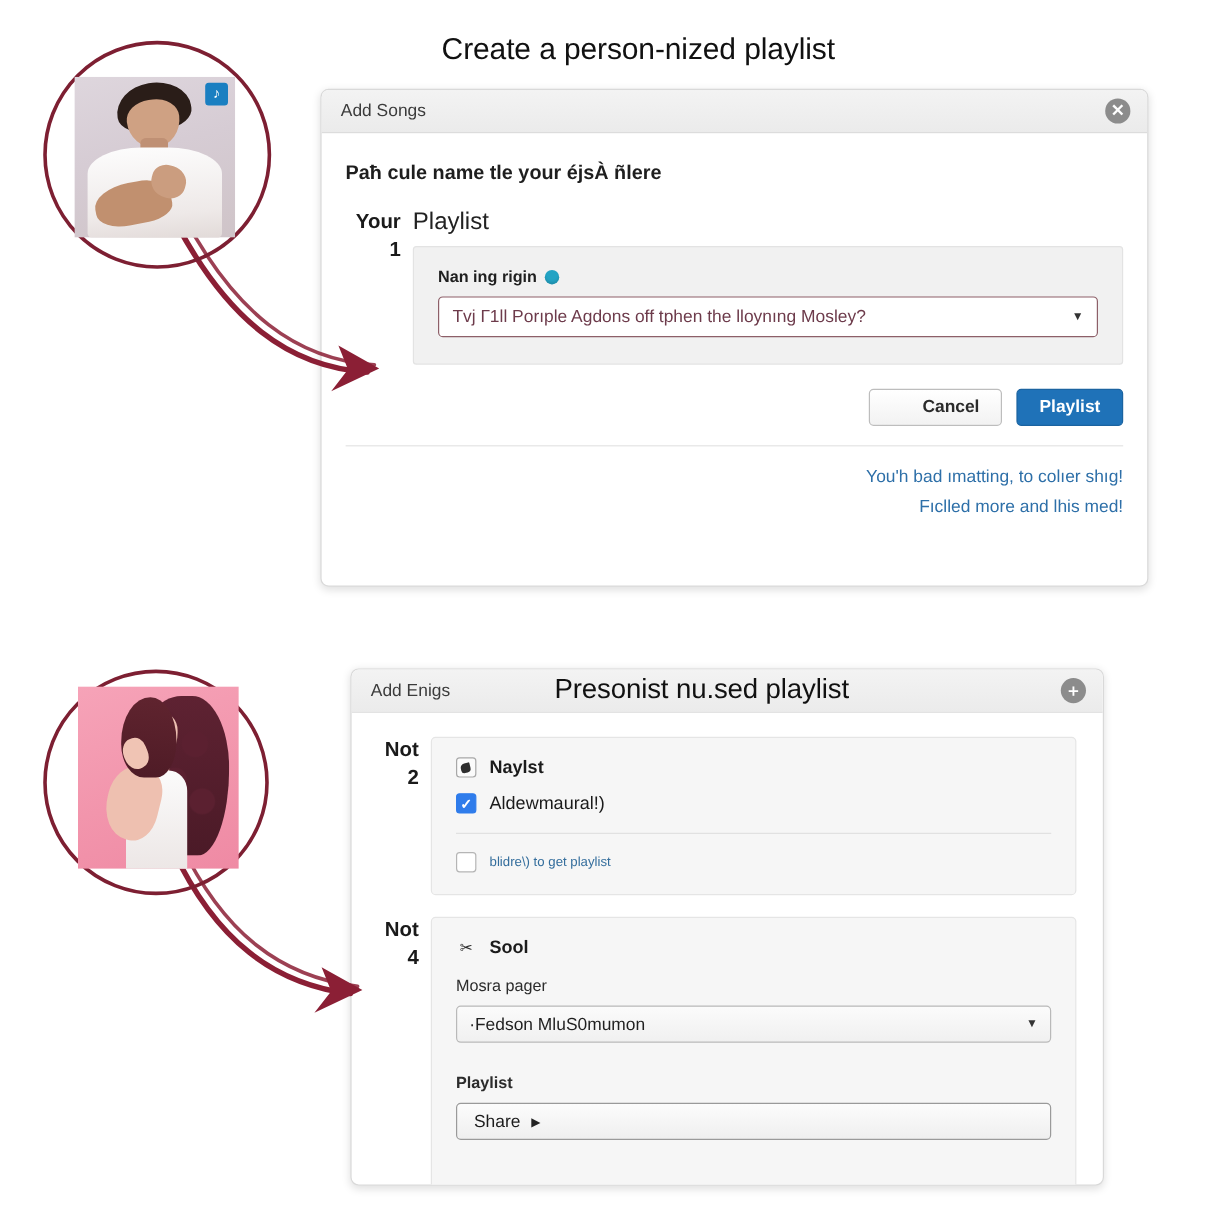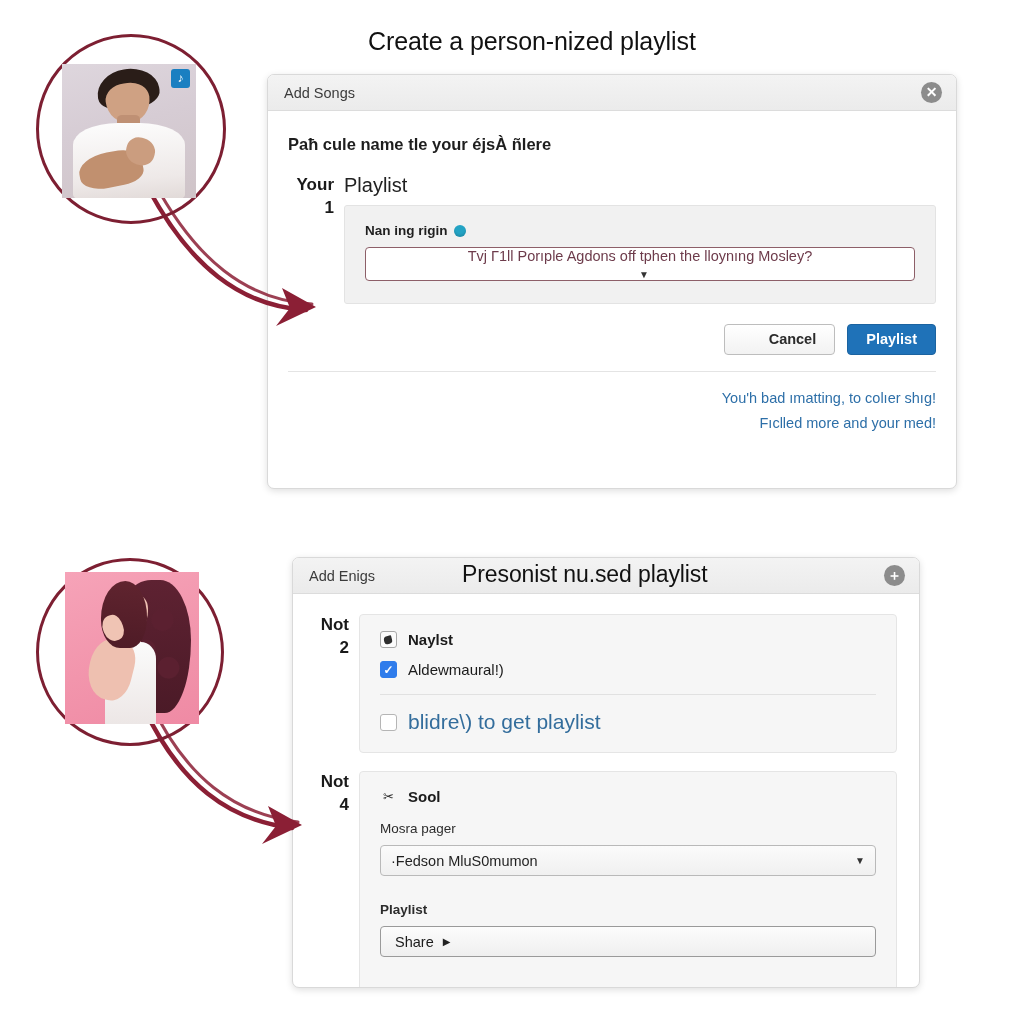--- a/index.html
+++ b/index.html
@@ -296,21 +296,20 @@
     height: 34px;
     background: #ffffff;
     border: 1px solid #8d5f68;
     border-radius: 4px;
     display: flex;
     align-items: center;
     padding: 0 11px;
     font-size: 14.5px;
     color: #6d3b4b;
     box-sizing: border-box;
-    flex-direction: column;
   }
   .select-box .sel-text {
     flex: 1;
     white-space: nowrap;
     overflow: hidden;
     text-overflow: ellipsis;
   }
   .caret {
     font-size: 10px;
     color: #333333;
@@ -418,21 +417,21 @@
   .opt-strong {
     font-size: 15px;
     font-weight: bold;
     color: #1b1b1b;
   }
   .opt-normal {
     font-size: 15px;
     color: #1b1b1b;
   }
   .opt-link {
-    font-size: 21px;
+    font-size: 11px;
     color: #336d9c;
   }
   .hr-soft {
     height: 1px;
     background: #e1e1e1;
     margin: 16px 0 15px 0;
   }
   .glyph-box {
     width: 17px;
     height: 17px;
@@ -552,21 +551,21 @@
             <div class="btn btn-secondary">Cancel</div>
             <div class="btn btn-primary">Playlist</div>
           </div>
         </div>
       </div>
 
       <div class="divider"></div>
 
       <div class="link-block">
         <span class="link-line">You'h bad ımatting, to colıer shıɡ!</span>
-        <span class="link-line">Fıсlled more and your med!</span>
+        <span class="link-line">Fıсlled more and lhis med!</span>
       </div>
     </div>
   </div>
 
   <div class="figure-heading" id="heading-bottom">Presonist nu.sed playlist</div>
 
   <div class="callout" id="callout-two" style="left:36px; top:558px; width:200px; height:200px;">
     <div class="callout-ring" style="left:0; top:0; width:188px; height:188px;"></div>
     <div class="callout-photo" id="photo-two" style="left:29px; top:14px; width:134px; height:152px;">
       <div class="photo-inner">

